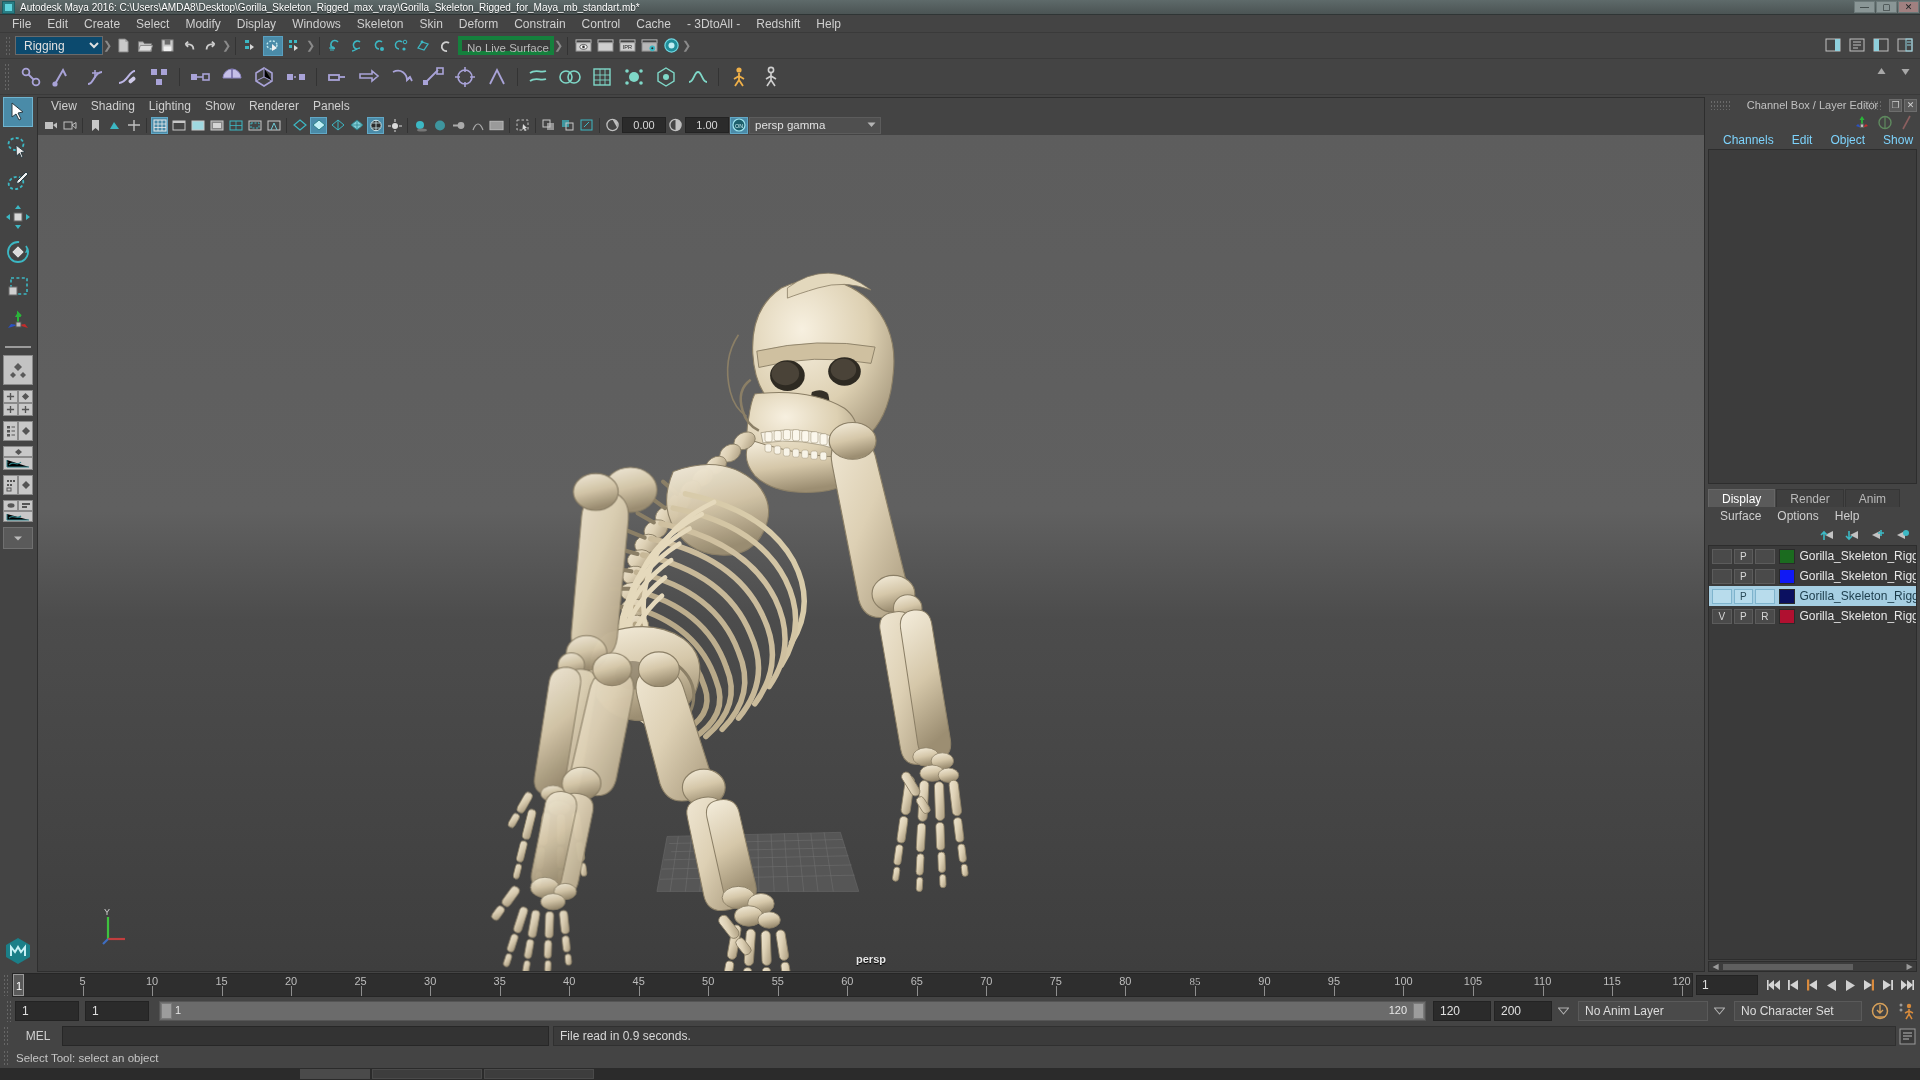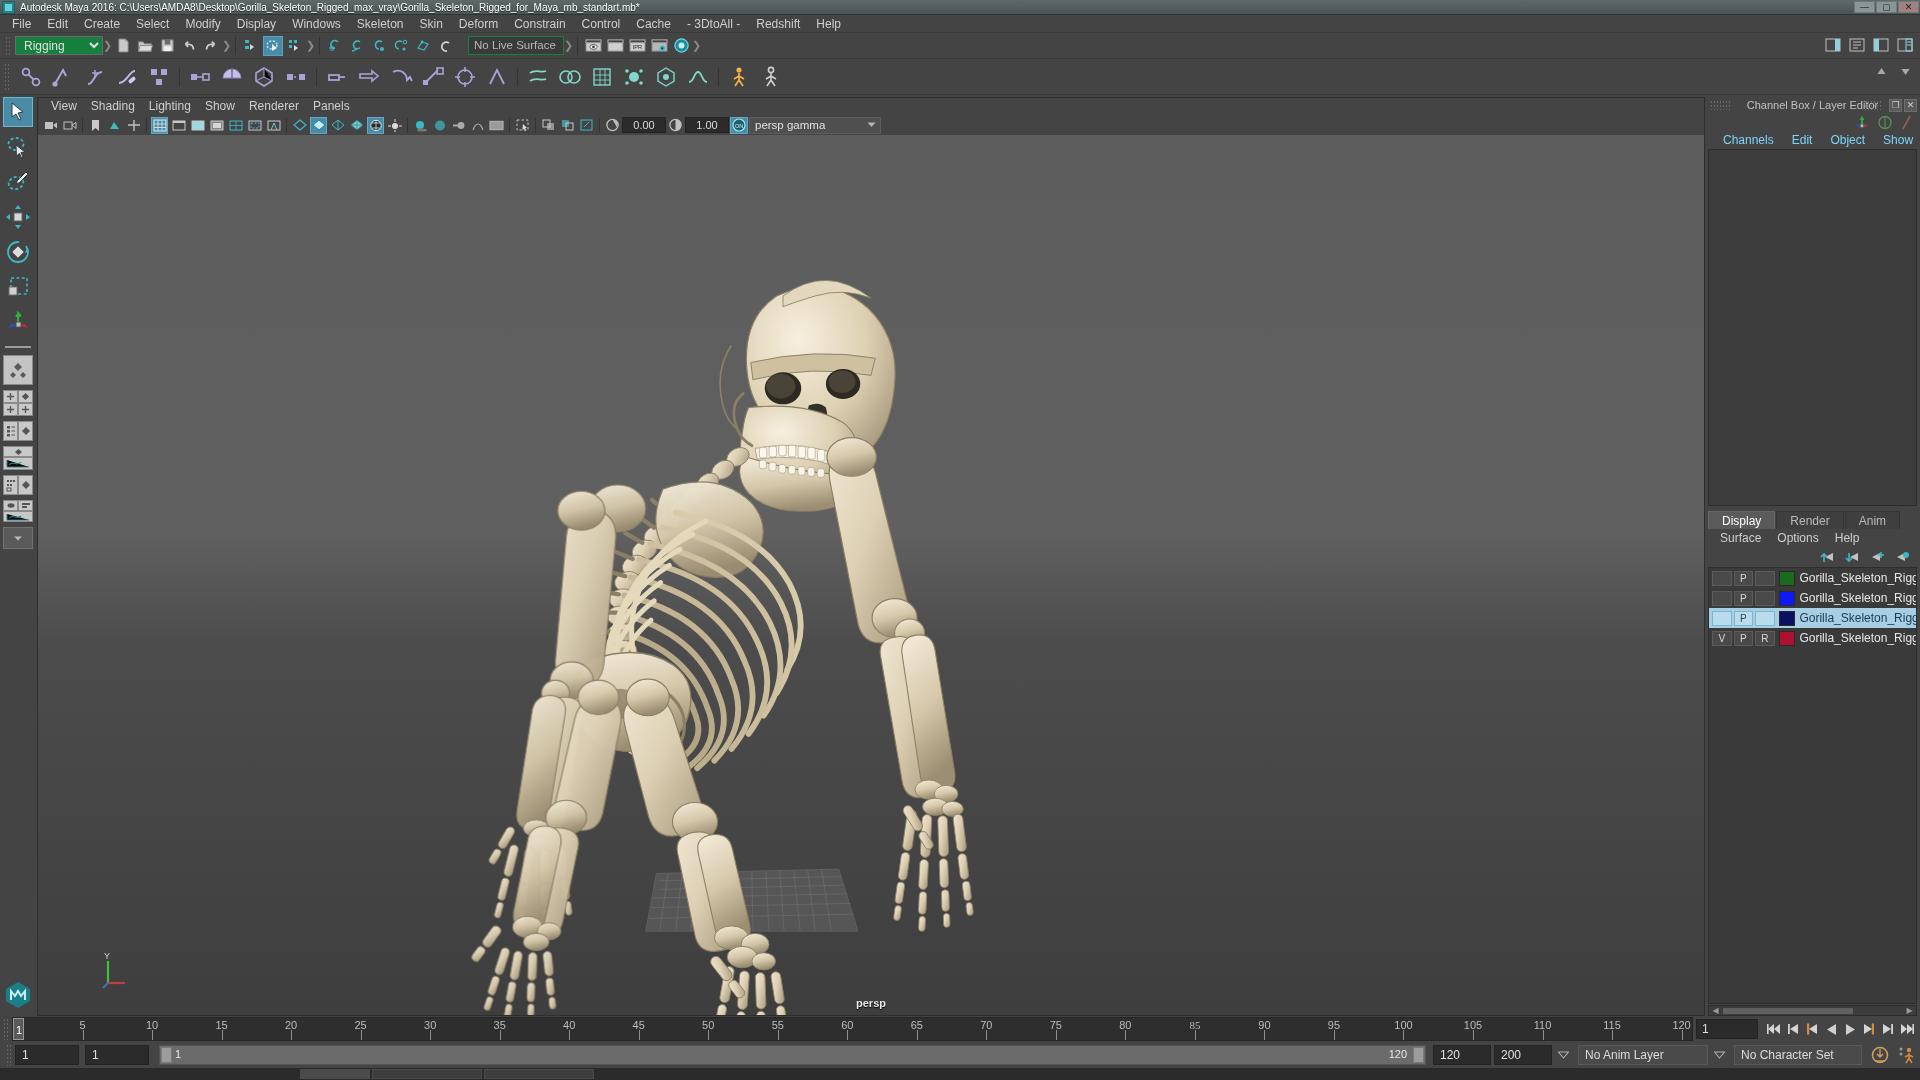--- a/index.html
+++ b/index.html
@@ -38,28 +38,28 @@
   
   .statusline { height:26px; background:#444444; display:flex; align-items:center;
     flex:0 0 26px; padding-left:2px; position:relative; border-bottom:1px solid #3a3a3a;}
   .grip { width:7px; height:20px; margin:0 3px;
     background-image:radial-gradient(#666 25%, transparent 26%);
     background-size:3px 4px; opacity:.9;}
   .sep { width:1px; height:18px; background:#333; margin:0 4px; }
   .arrowsep { width:9px; height:18px; display:flex; align-items:center; justify-content:center;
     color:#8a8a8a; font-size:11px; }
   select.mode {
-    height:19px; width:88px; background:#15803d; color:#e0e0e0; border:1px solid #6a6a6a;
+    height:19px; width:88px; background:#0c4a6e; color:#e0e0e0; border:1px solid #6a6a6a;
     font-family:"Liberation Sans",sans-serif; font-size:12px; padding-left:4px; outline:none;
   }
   .tbtn { width:20px; height:20px; margin:0 1px; display:flex; align-items:center;
     justify-content:center; border:1px solid transparent; }
   .tbtn.on { background:#4a8ba8; border-color:#5aa0c0; }
-  .livesurf { height:19px; width:96px; background:#3a3a3a; border:1px solid #15803d;
-    color:#b8b8b8; font-size:11.5px; line-height:17px; padding-left:5px; margin-left:12px;}
+  .livesurf { height:19px; width:96px; background:#3a3a3a; border:4px solid #15803d;
+    color:#b8b8b8; font-size:11.5px; line-height:17px; padding-left:5px; margin-left:2px;}
   .right-status { position:absolute; right:4px; top:2px; display:flex; align-items:center; gap:2px;}
 
   
   .shelf { height:36px; background:#444444; display:flex; align-items:center;
     flex:0 0 36px; padding-left:2px; position:relative; border-bottom:1px solid #3a3a3a;}
   .shelf .sbtn { width:30px;height:30px; margin:0 1px; display:flex; align-items:center;
     justify-content:center;}
   .shelf-grip { width:7px; height:28px; margin:0 4px 0 2px;
     background-image:radial-gradient(#666 25%, transparent 26%); background-size:3px 4px;}
 
@@ -1538,20 +1538,36 @@
     <span style="margin-left:6px;margin-right:4px;">
       <svg width="20" height="20" viewBox="0 0 20 20">
           <circle cx="13" cy="5" r="2.2" fill="#d68a3c"></circle>
           <path d="M13 8v5M13 10l-4 2M13 10l4 2M13 13l-3 5M13 13l3 5" stroke="#d68a3c" stroke-width="1.5" fill="none"></path>
           <circle cx="5" cy="4" r="1.5" fill="#9a9a9a"></circle>
           <circle cx="5" cy="9" r="1.5" fill="#9a9a9a"></circle>
         </svg>
     </span>
   </div>
 
-
+  <div class="cmdrow">
+    <div class="melgrip"></div>
+    <div class="mellbl">MEL</div>
+    <div class="melinput"></div>
+    <div class="melresult">File read in  0.9 seconds.</div>
+    <span style="margin-right:4px;">
+      <svg width="17" height="17" viewBox="0 0 17 17">
+          <rect x="1" y="1" width="15" height="15" fill="#3a3a3a" stroke="#9a9a9a"></rect>
+          <path d="M4 5h9M4 8h9M4 11h6" stroke="#b8b8b8" stroke-width="1"></path>
+        </svg>
+    </span>
+  </div>
+
+  <div class="helprow">
+    <div class="helpgrip"></div>
+    <div class="helptext">Select Tool: select an object</div>
+  </div>
 
   <div class="taskbar">
     <div class="tb-item a"></div>
     <div class="tb-item"></div>
     <div class="tb-item"></div>
   </div>
 </div>
 
 </body></html>

